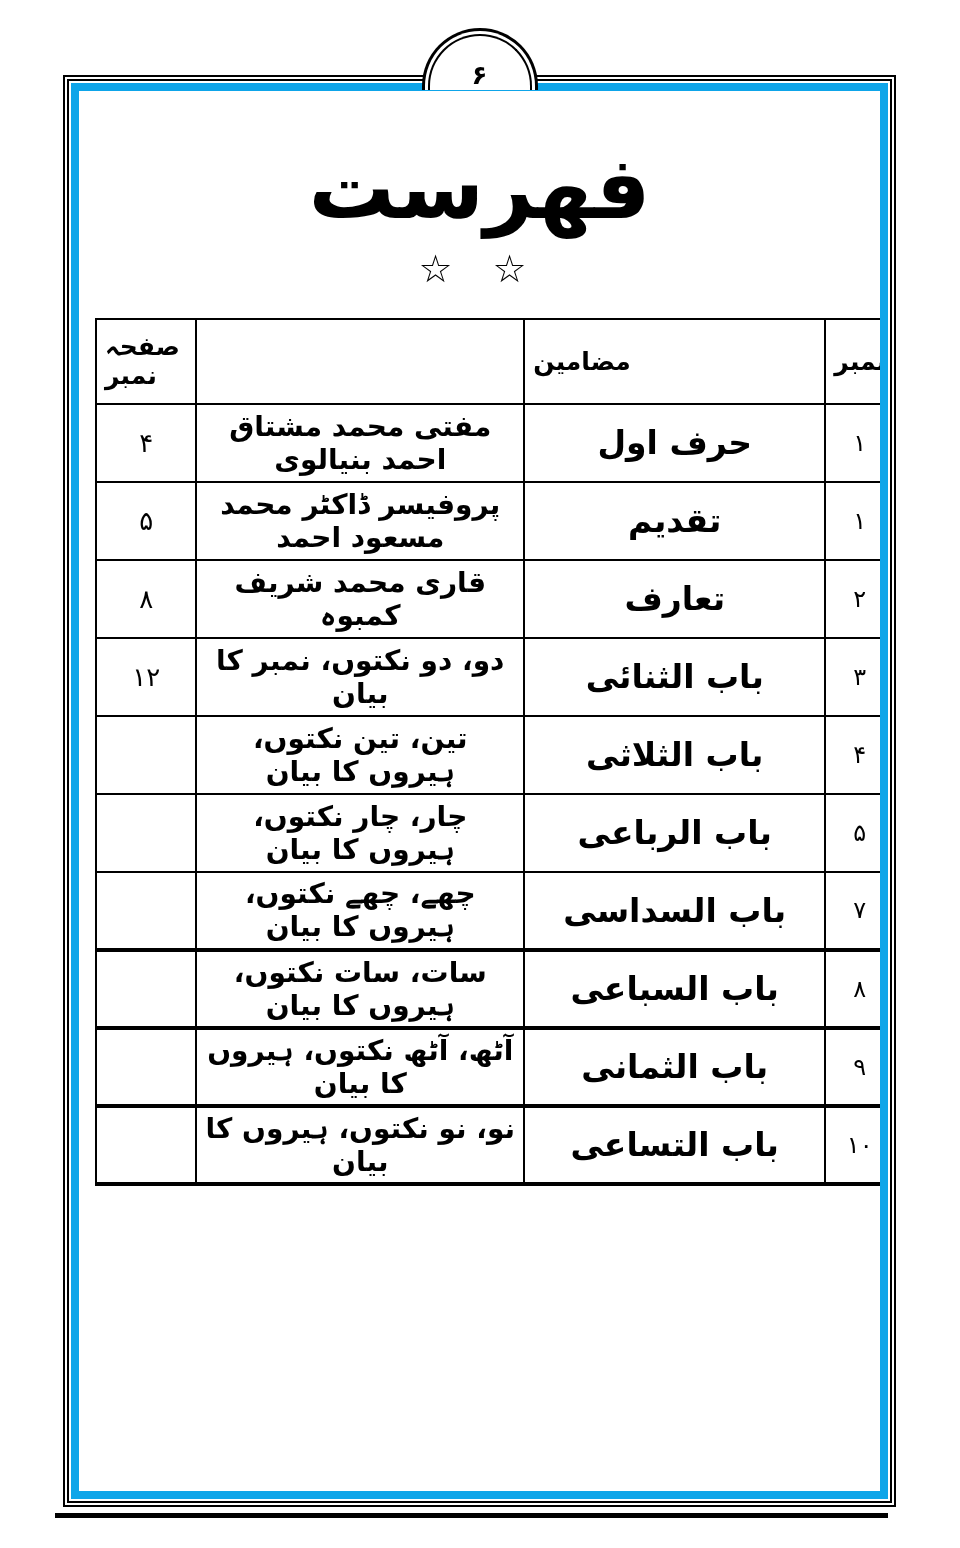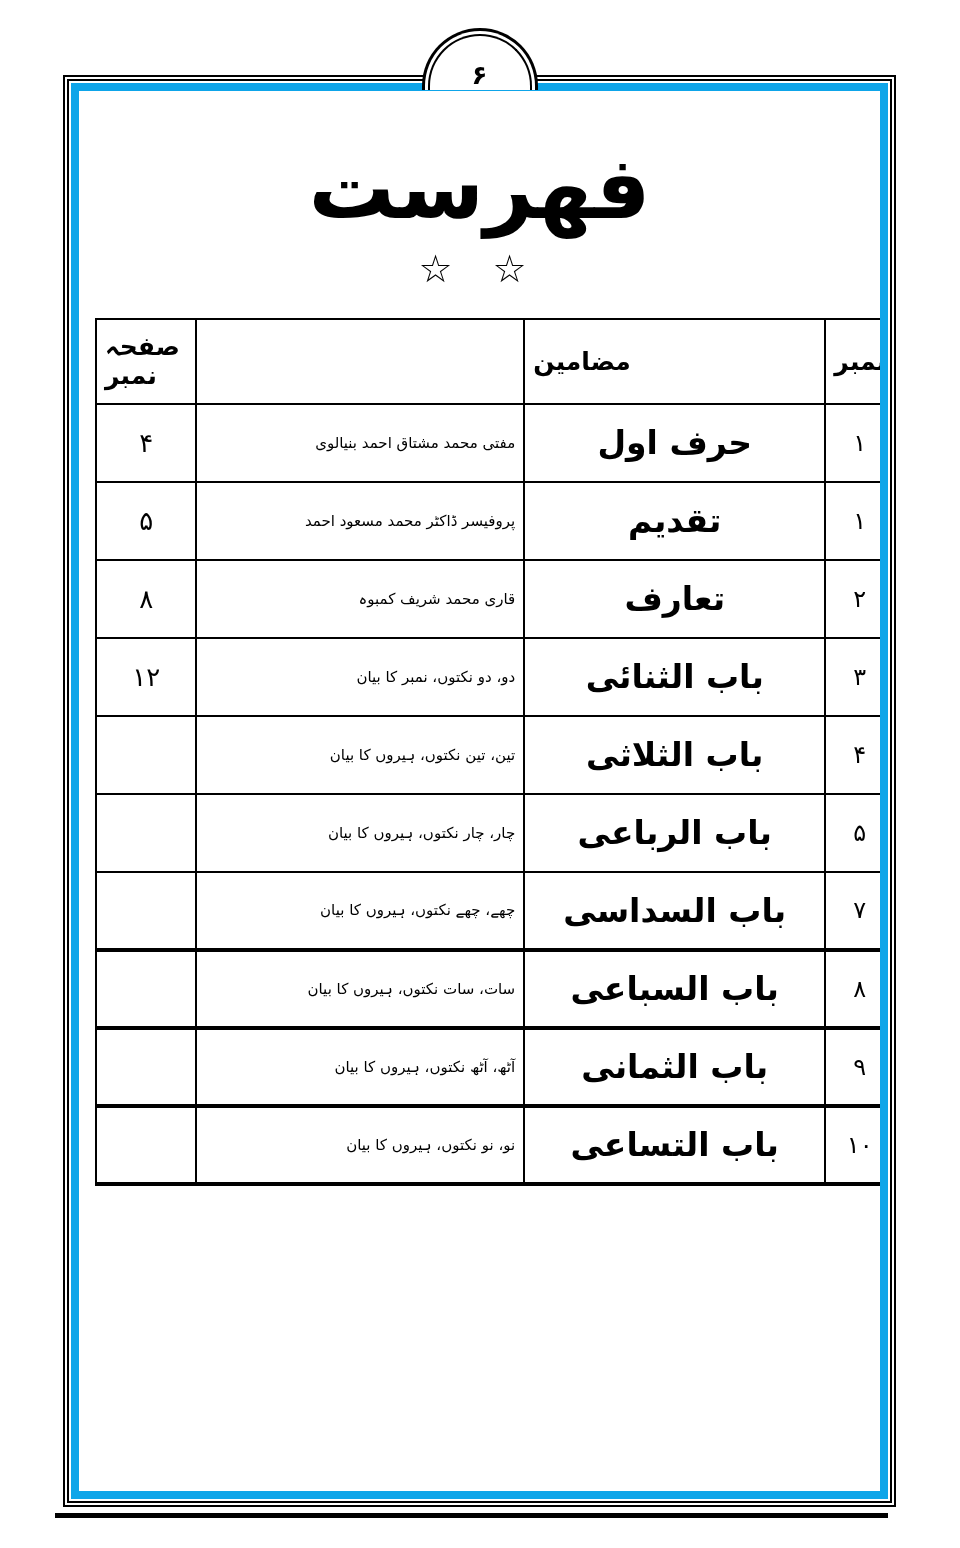--- a/index.html
+++ b/index.html
@@ -45,21 +45,21 @@
   
   table.toc{
     border-collapse:collapse;table-layout:fixed;
     width:800px;margin:30px 0 0 16px;direction:ltr;
   }
   table.toc th,table.toc td{
     border:2px solid #000;padding:0 8px;box-sizing:border-box;
     overflow:hidden;vertical-align:middle;
   }
   th.col-page ,td.cell-page  {width:98px;text-align:center;font-size:26px;}
-  th.col-detail,td.cell-detail{width:320px;font-size:15px;}
+  th.col-detail,td.cell-detail{width:320px;text-align:center;font-size:28px;font-weight:bold;}
   th.col-title ,td.cell-title {width:294px;text-align:right;font-size:33px;font-weight:bold;}
   th.col-num  ,td.cell-num   {width:67px;text-align:center;font-size:24px;}
   table.toc thead th{height:85px;font-size:25px;font-weight:bold;text-align:left;}
   table.toc tbody tr{height:78px;}
   table.toc tbody tr:nth-child(n+7):nth-child(-n+10) td{border-bottom-width:4px;}
   td.cell-title{direction:rtl;text-align:center;}
   td.cell-detail{direction:rtl;}
 </style>
 </head>
 <body>

